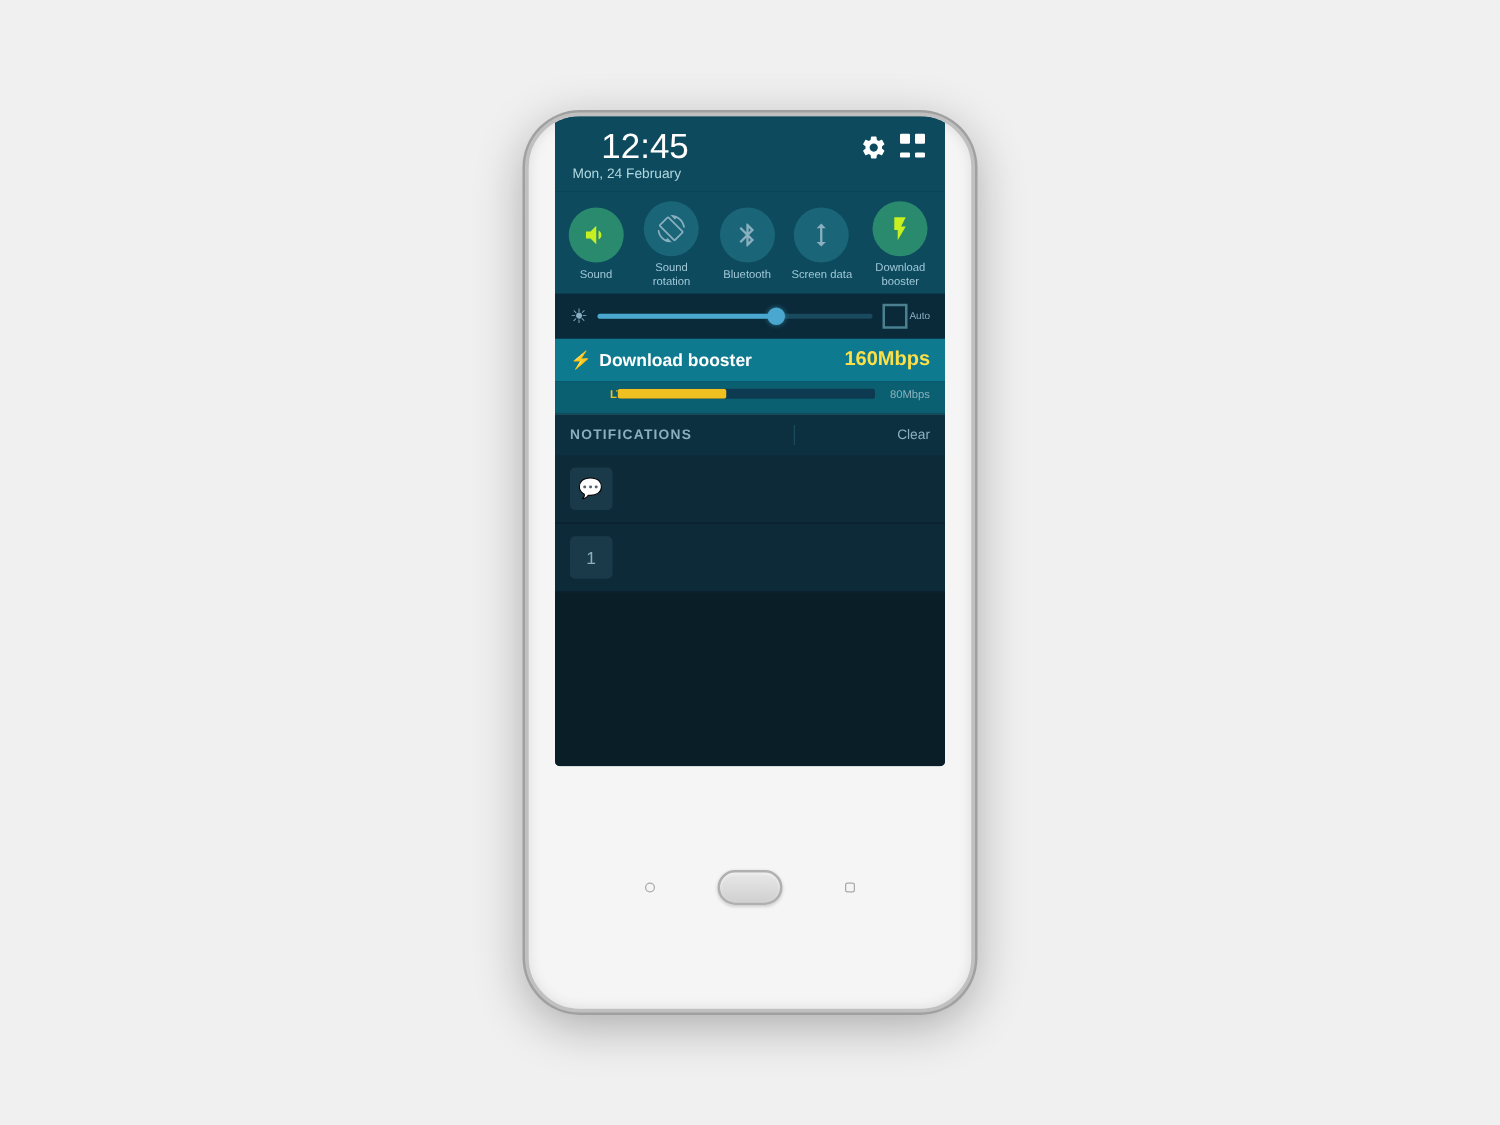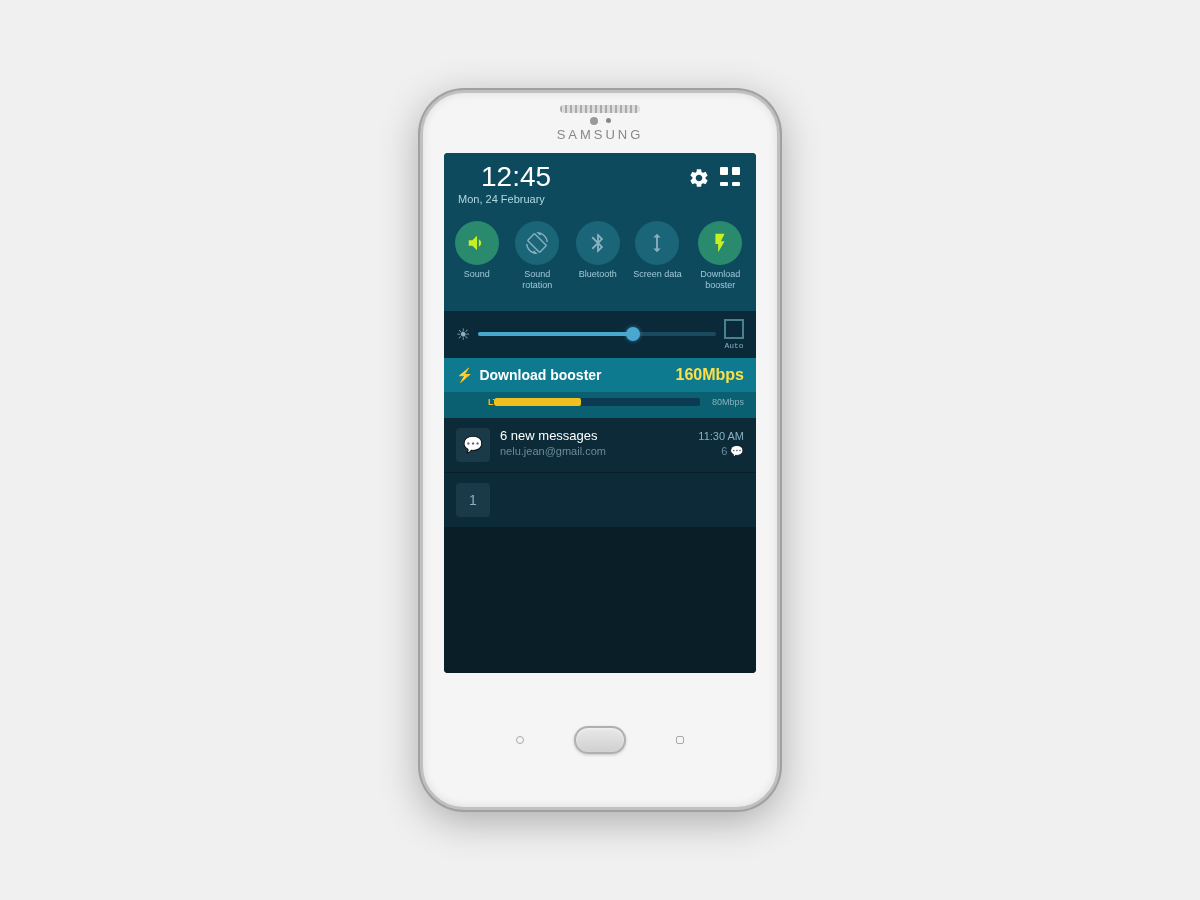--- a/index.html
+++ b/index.html
@@ -155,24 +155,24 @@
     }
 
     .grid-cell {
       background: white;
       border-radius: 1px;
     }
 
     
     .quick-settings {
       background: #0d4a5e;
-      padding: 8px 4px 20px 4px;
+      padding: 8px 4px 4px 4px;
       display: flex;
       justify-content: space-around;
-      align-items: flex-start;
+      align-items: center;
     }
 
     .qs-btn {
       display: flex;
       flex-direction: column;
       align-items: center;
       gap: 4px;
       cursor: pointer;
     }
 
@@ -234,24 +234,23 @@
       background: #4aa8d0;
       border-radius: 50%;
       position: absolute;
       top: -5px;
       left: calc(65% - 7px);
       box-shadow: 0 0 4px rgba(74,168,208,0.6);
     }
 
     .brightness-auto {
       display: flex;
-      flex-direction: column;
+      flex-direction: row;
       align-items: center;
       gap: 2px;
-      font-family: Liberation Mono, monospace;
     }
 
     .auto-square {
       width: 20px;
       height: 20px;
       border: 2px solid #4a8090;
       background: transparent;
     }
 
     .auto-label {
@@ -468,28 +467,20 @@
     .nav-btn.square {
       border-radius: 2px;
     }
   </style>
 </head>
 <body>
 
 <div class="phone-wrapper">
   <div class="phone-body">
 
-    <div class="phone-top">
-      <div class="speaker-grille"></div>
-      <div class="front-camera-area">
-        <div class="camera-dot"></div>
-        <div class="sensor-dot"></div>
-      </div>
-      <div class="samsung-logo">SAMSUNG</div>
-    </div>
 
     <div class="phone-screen">
       <div class="notification-panel">
 
         <div class="status-bar">
           <div class="time-date">
             <span class="time">12:45</span>
             <span class="date">Mon, 24 February</span>
           </div>
           <div class="status-icons">
@@ -577,33 +568,28 @@
         <div class="speed-bars">
           <div class="speed-bar-row">
             <span class="speed-label lte">LTE</span>
             <div class="speed-track">
               <div class="speed-fill-lte"></div>
             </div>
             <span class="speed-value">80Mbps</span>
           </div>
         </div>
 
+        <div class="notifications-header">
+          <span class="notif-title">NOTIFICATIONS</span>
+          <div class="notif-divider"></div>
+          <span class="clear-btn">Clear</span>
+        </div>
 
         <div class="notification-item">
           <div class="notif-icon-box">💬</div>
-          <div class="notif-content">
-            <div class="notif-row-top">
-              <span class="notif-main-title">6 new messages</span>
-              <span class="notif-time">11:30 AM</span>
-            </div>
-            <div style="display:flex;justify-content:space-between;align-items:center;">
-              <span class="notif-sub">nelu.jean@gmail.com</span>
-              <span class="notif-count">6 💬</span>
-            </div>
-          </div>
         </div>
 
         <div class="notification-item">
           <div class="notif-icon-box">
             <span style="font-size:14px; color:#8ab0c0;">1</span>
           </div>
         </div>
 
         <div style="flex:1;background:#0a1e28;"></div>
 

